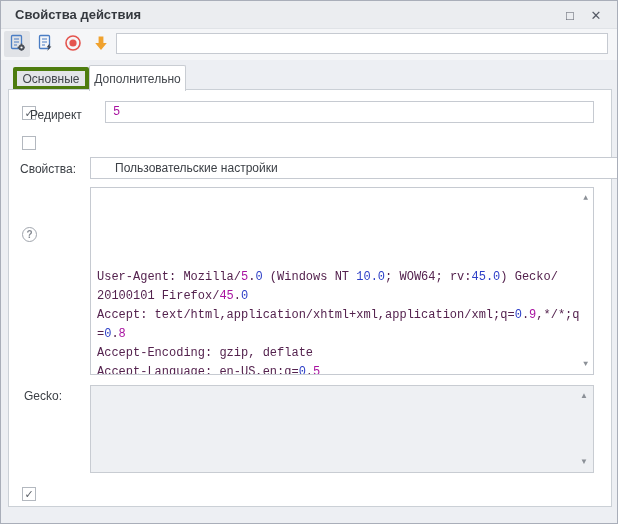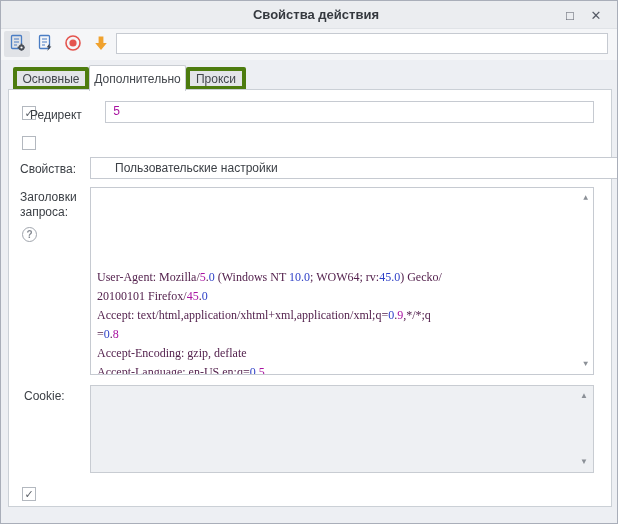--- a/index.html
+++ b/index.html
@@ -6,21 +6,21 @@
   html, body { background: #d6d9df; font-family: "Liberation Sans", sans-serif; }
   .window {
     position: relative; width: 618px; height: 524px;
     background: #edeff3; border: 1px solid #a9aeb9; overflow: hidden;
     font-size: 12px; color: #3c4046;
   }
   
   .titlebar {
     position: absolute; left: 0; top: 0; width: 100%; height: 28px;
     background: #ebedf0; border-bottom: 1px solid #e0e3e7;
-    display: flex; align-items: center; justify-content: center;
+    display: flex; align-items: center;
   }
   .titlebar .title { margin-left: 14px; font-weight: bold; font-size: 13px; color: #35393f; }
   .win-btns { position: absolute; right: 8px; top: 0; height: 28px; display: flex; align-items: center; }
   .win-btn {
     width: 26px; height: 22px; display: flex; align-items: center; justify-content: center;
     color: #565b66; font-size: 13px; cursor: default;
   }
   
   .toolbar { position: absolute; left: 0; top: 28px; width: 100%; height: 31px; background: #f5f6f8; }
   .tb-btn {
@@ -75,21 +75,21 @@
   .scroll-up, .scroll-dn {
     position: absolute; right: 5px; font-size: 8px; color: #8b9097; line-height: 8px;
   }
   .scroll-up { top: 6px; } .scroll-dn { bottom: 6px; }
   .help-icon {
     position: absolute; left: 13px; top: 137px; width: 15px; height: 15px;
     border: 1px solid #a0a5ad; border-radius: 50%; color: #868b93;
     font-size: 10px; font-weight: bold; display: flex; align-items: center; justify-content: center;
   }
   .two-line { width: 70px; white-space: normal; line-height: 15px; }
-  .code-line { height: 19px; font-family: Liberation Serif, serif; }
+  .code-line { height: 19px; }
 </style>
 </head>
 <body>
 
 <div class="window">
 
   <div class="titlebar">
     <div class="title">Свойства действия</div>
     <div class="win-btns">
       <div class="win-btn">
@@ -144,23 +144,20 @@
     </div>
     <input class="tb-input" type="text" value="" style="">
   </div>
 
   <div class="tab" style="left:12px; width:76px;">
     <span>Основные</span>
   </div>
   <div class="tab active" style="left:88px; width:97px;">
     <span>Дополнительно</span>
   </div>
-  <div class="tab" style="left:185px; width:60px;">
-    <span>Прокси</span>
-  </div>
 
   <div class="panel">
 
     <div class="checkbox" style="left:13px; top:16px;">
       <span>✓</span>
     </div>
     <div class="lbl" style="left:21px; top:18px;">Редирект</div>
     <div class="field redirect-input">
       <span style="color: rgb(168, 18, 160);">5</span>
     </div>
@@ -168,30 +165,29 @@
     <div class="checkbox" style="left:13px; top:46px;">
       <span></span>
     </div>
 
     <div class="lbl" style="left:11px; top:72px;">Свойства:</div>
     <div class="field combo">
       <span>Пользовательские настройки</span>
       <span class="combo-arrow"></span>
     </div>
 
-    <div class="lbl two-line" style="left:11px; top:100px;">Заголовки запроса:</div>
     <div class="help-icon">
       <span>?</span>
     </div>
     <div class="field editor">
       <span class="scroll-up">▲</span>
       <span class="scroll-dn">▼</span>
     <div class="code-line"><span style="color: rgb(84, 34, 78);">User-Agent: Mozilla/</span><span style="color: rgb(168, 18, 160);">5</span><span style="color: rgb(84, 34, 78);">.</span><span style="color: rgb(45, 63, 199);">0</span><span style="color: rgb(84, 34, 78);"> (Windows NT </span><span style="color: rgb(45, 63, 199);">10.0</span><span style="color: rgb(84, 34, 78);">; WOW64; rv:</span><span style="color: rgb(45, 63, 199);">45.0</span><span style="color: rgb(84, 34, 78);">) Gecko/</span></div><div class="code-line"><span style="color: rgb(84, 34, 78);">20100101 Firefox/</span><span style="color: rgb(168, 18, 160);">45</span><span style="color: rgb(84, 34, 78);">.</span><span style="color: rgb(45, 63, 199);">0</span></div><div class="code-line"><span style="color: rgb(84, 34, 78);">Accept: text/html,application/xhtml+xml,application/xml;q=</span><span style="color: rgb(45, 63, 199);">0</span><span style="color: rgb(84, 34, 78);">.</span><span style="color: rgb(168, 18, 160);">9</span><span style="color: rgb(84, 34, 78);">,*/*;q</span></div><div class="code-line"><span style="color: rgb(84, 34, 78);">=</span><span style="color: rgb(45, 63, 199);">0</span><span style="color: rgb(84, 34, 78);">.</span><span style="color: rgb(168, 18, 160);">8</span></div><div class="code-line"><span style="color: rgb(84, 34, 78);">Accept-Encoding: gzip, deflate</span></div><div class="code-line"><span style="color: rgb(84, 34, 78);">Accept-Language: en-US,en;q=</span><span style="color: rgb(45, 63, 199);">0</span><span style="color: rgb(84, 34, 78);">.</span><span style="color: rgb(168, 18, 160);">5</span></div></div>
 
-    <div class="lbl" style="left:15px; top:299px;">Cookie:</div>
+    <div class="lbl" style="left:15px; top:299px;">Gecko:</div>
     <div class="field cookie-box">
       <span class="scroll-up">▲</span>
       <span class="scroll-dn">▼</span>
     </div>
 
     <div class="checkbox" style="left:13px; top:397px;">
       <span>✓</span>
     </div>
 
   </div>

